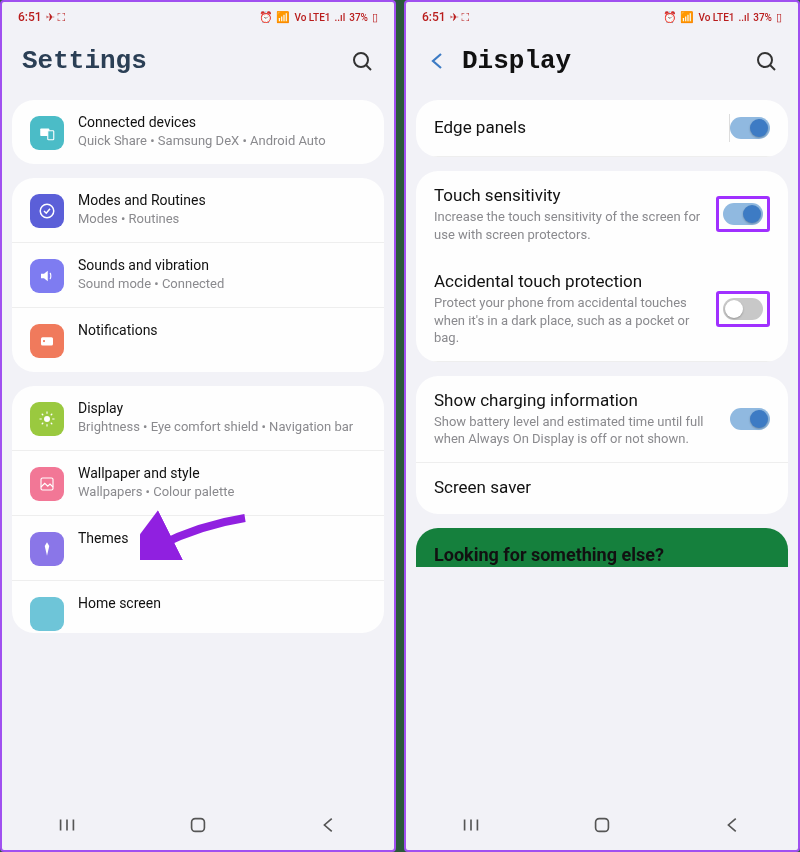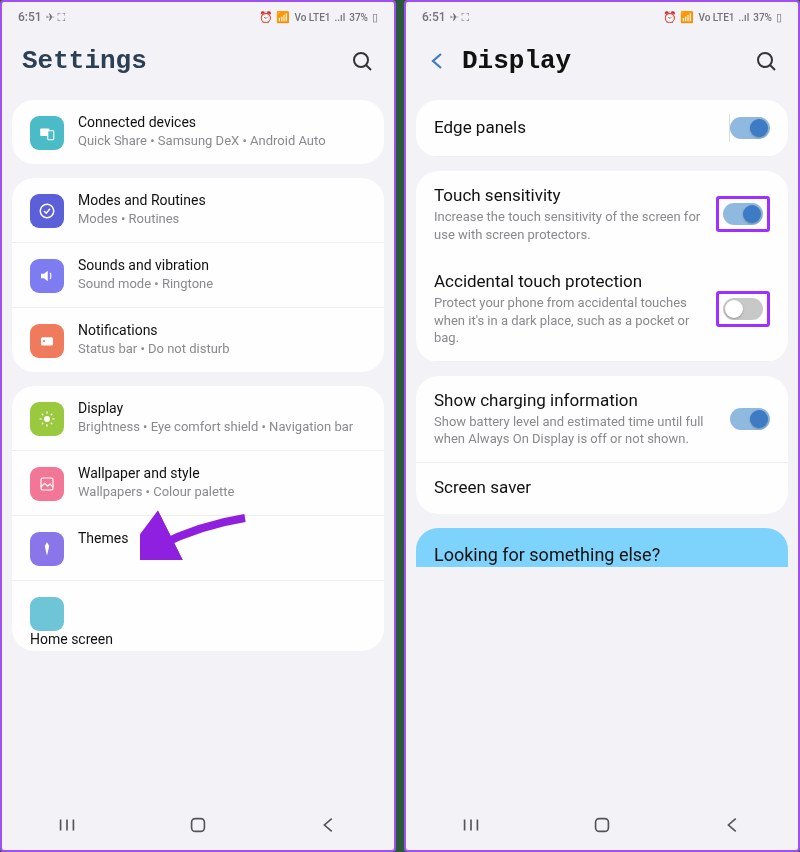--- a/index.html
+++ b/index.html
@@ -22,21 +22,21 @@
   flex-direction: column;
   overflow: hidden;
 }
 .statusbar {
   display: flex;
   justify-content: space-between;
   align-items: center;
   padding: 8px 16px 4px;
   font-size: 12px;
   font-weight: 500;
-  color: #737373;
+  color: #b91c1c;
 }
 .statusbar .left, .statusbar .right { display:flex; align-items:center; gap:4px; }
 .statusbar .right { font-size: 10px; }
 .header {
   display: flex;
   align-items: center;
   padding: 18px 20px 24px;
   font-family: Liberation Mono, monospace;
 }
 .header .title {
@@ -119,26 +119,27 @@
   box-shadow: 0 1px 2px rgba(0,0,0,0.25);
 }
 .toggle.on .knob { right: 2px; background: #3d7bc4; }
 .toggle.off .knob { left: 2px; }
 .hl {
   border: 3px solid #a030ff;
   padding: 4px;
   border-radius: 3px;
 }
 .footer-partial {
-  background: #7dd3fc;
+  background: #15803d;
   border-radius: 22px 22px 0 0;
   margin: 0 10px;
   padding: 16px 18px 2px;
   font-size: 18px;
   color: #111;
+  font-weight: bold;
 }
 .navbar {
   display: flex;
   justify-content: space-around;
   align-items: center;
   padding: 12px 0 14px;
   margin-top: auto;
 }
 .navbtn { color: #555; }
 .scroll { flex: 1; overflow: hidden; display: flex; flex-direction: column; }
@@ -216,33 +217,32 @@
       </div>
       <div class="row">
         <div class="icon ic-sounds">
               <svg width="18" height="18" viewBox="0 0 24 24" fill="#fff">
                 <path d="M4 9v6h4l5 4V5L8 9H4z"></path>
                 <path d="M16 8c1.5 1.5 1.5 6.5 0 8" fill="none" stroke="#fff" stroke-width="1.5"></path>
               </svg>
             </div>
         <div class="txt">
           <div class="ttl">Sounds and vibration</div>
-          <div class="sub">Sound mode • Ringtone</div>
+          <div class="sub">Sound mode • Connected</div>
         </div>
       </div>
       <div class="row nb">
         <div class="icon ic-notif">
               <svg width="18" height="18" viewBox="0 0 24 24" fill="#fff">
                 <rect x="4" y="7" width="16" height="11" rx="2"></rect>
                 <circle cx="8" cy="12" r="1.5" fill="#f07a5c"></circle>
               </svg>
             </div>
         <div class="txt">
           <div class="ttl">Notifications</div>
-          <div class="sub">Status bar • Do not disturb</div>
         </div>
       </div>
     </div>
 
     <div class="card">
       <div class="row">
         <div class="icon ic-display">
               <svg width="18" height="18" viewBox="0 0 24 24" fill="#fff">
                 <circle cx="12" cy="12" r="4"></circle>
                 <g stroke="#fff" stroke-width="1.5">
@@ -277,21 +277,21 @@
       <div class="row">
         <div class="icon ic-themes">
               <svg width="18" height="18" viewBox="0 0 24 24" fill="#fff">
                 <path d="M12 3l3 5-3 13-3-13z"></path>
               </svg>
             </div>
         <div class="txt">
           <div class="ttl">Themes</div>
         </div>
       </div>
-      <div class="row nb" style="padding-bottom:2px;flex-direction:column;">
+      <div class="row nb" style="padding-bottom:2px;">
         <div class="icon" style="background:#6ec5d8;"></div>
         <div class="txt">
           <div class="ttl">Home screen</div>
         </div>
       </div>
     </div>
   </div>
 
   <div class="navbar">
     <svg class="navbtn" width="22" height="22" viewBox="0 0 24 24" stroke="#555" stroke-width="1.8">

